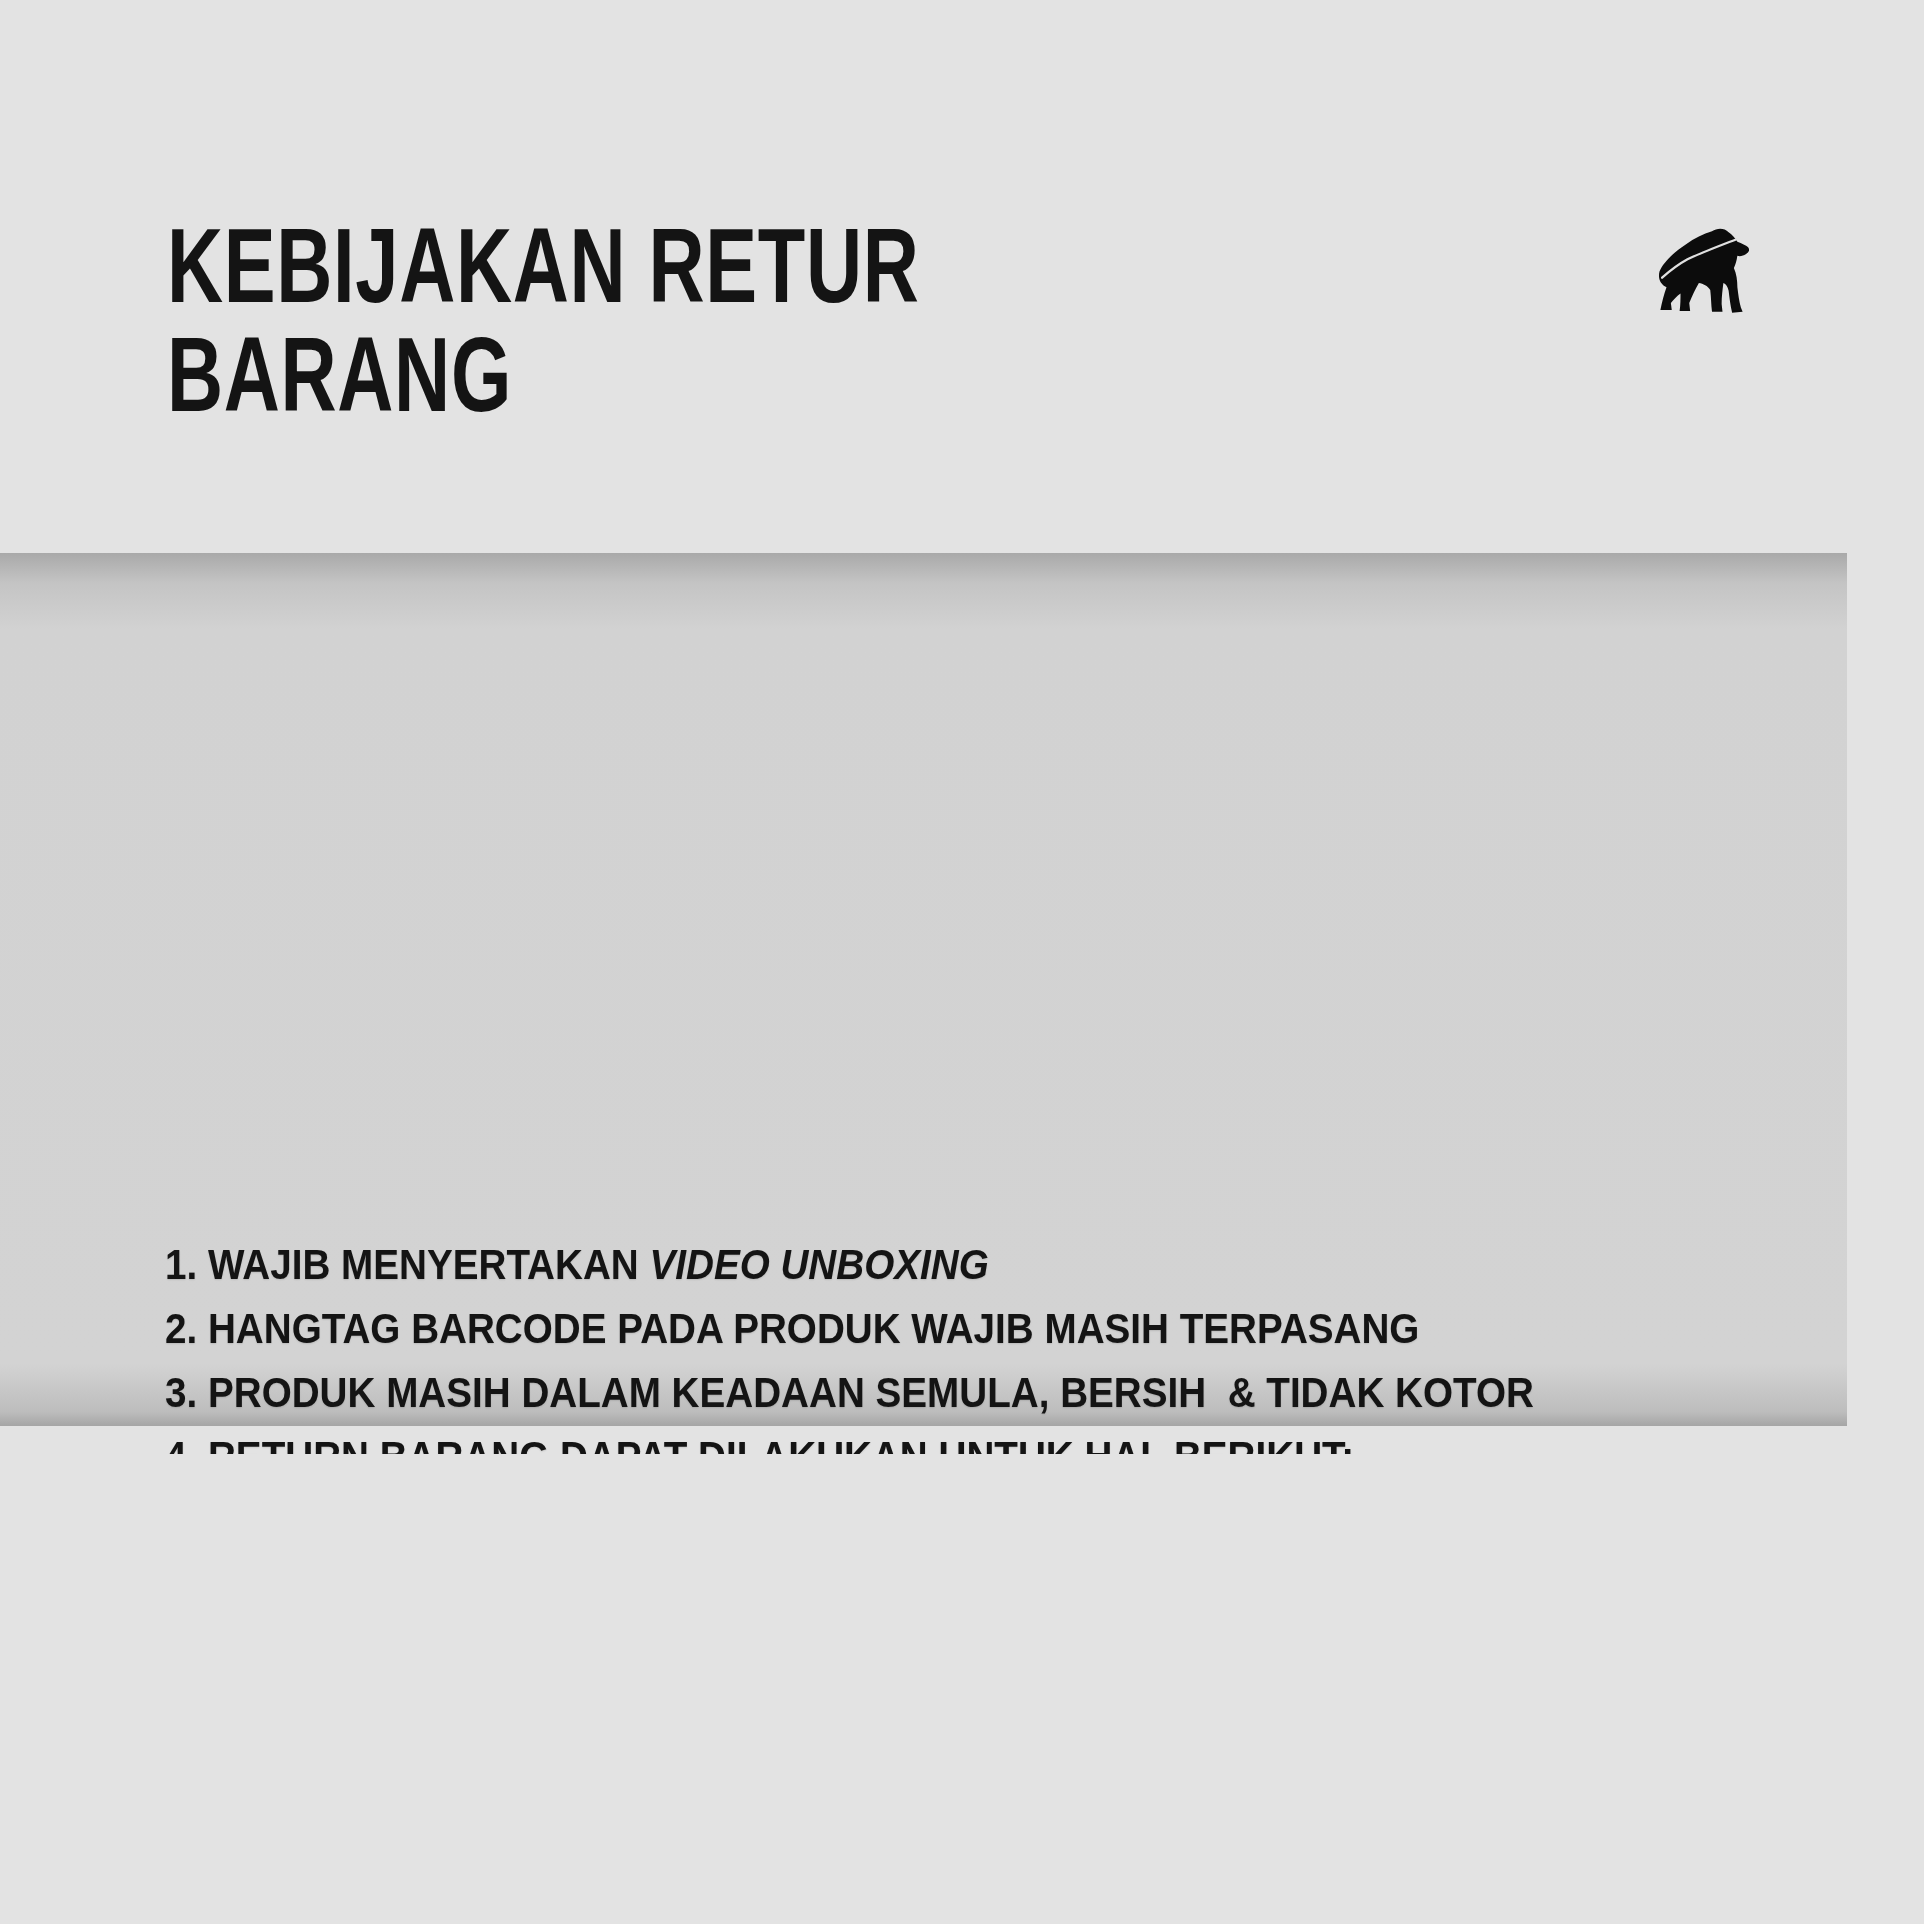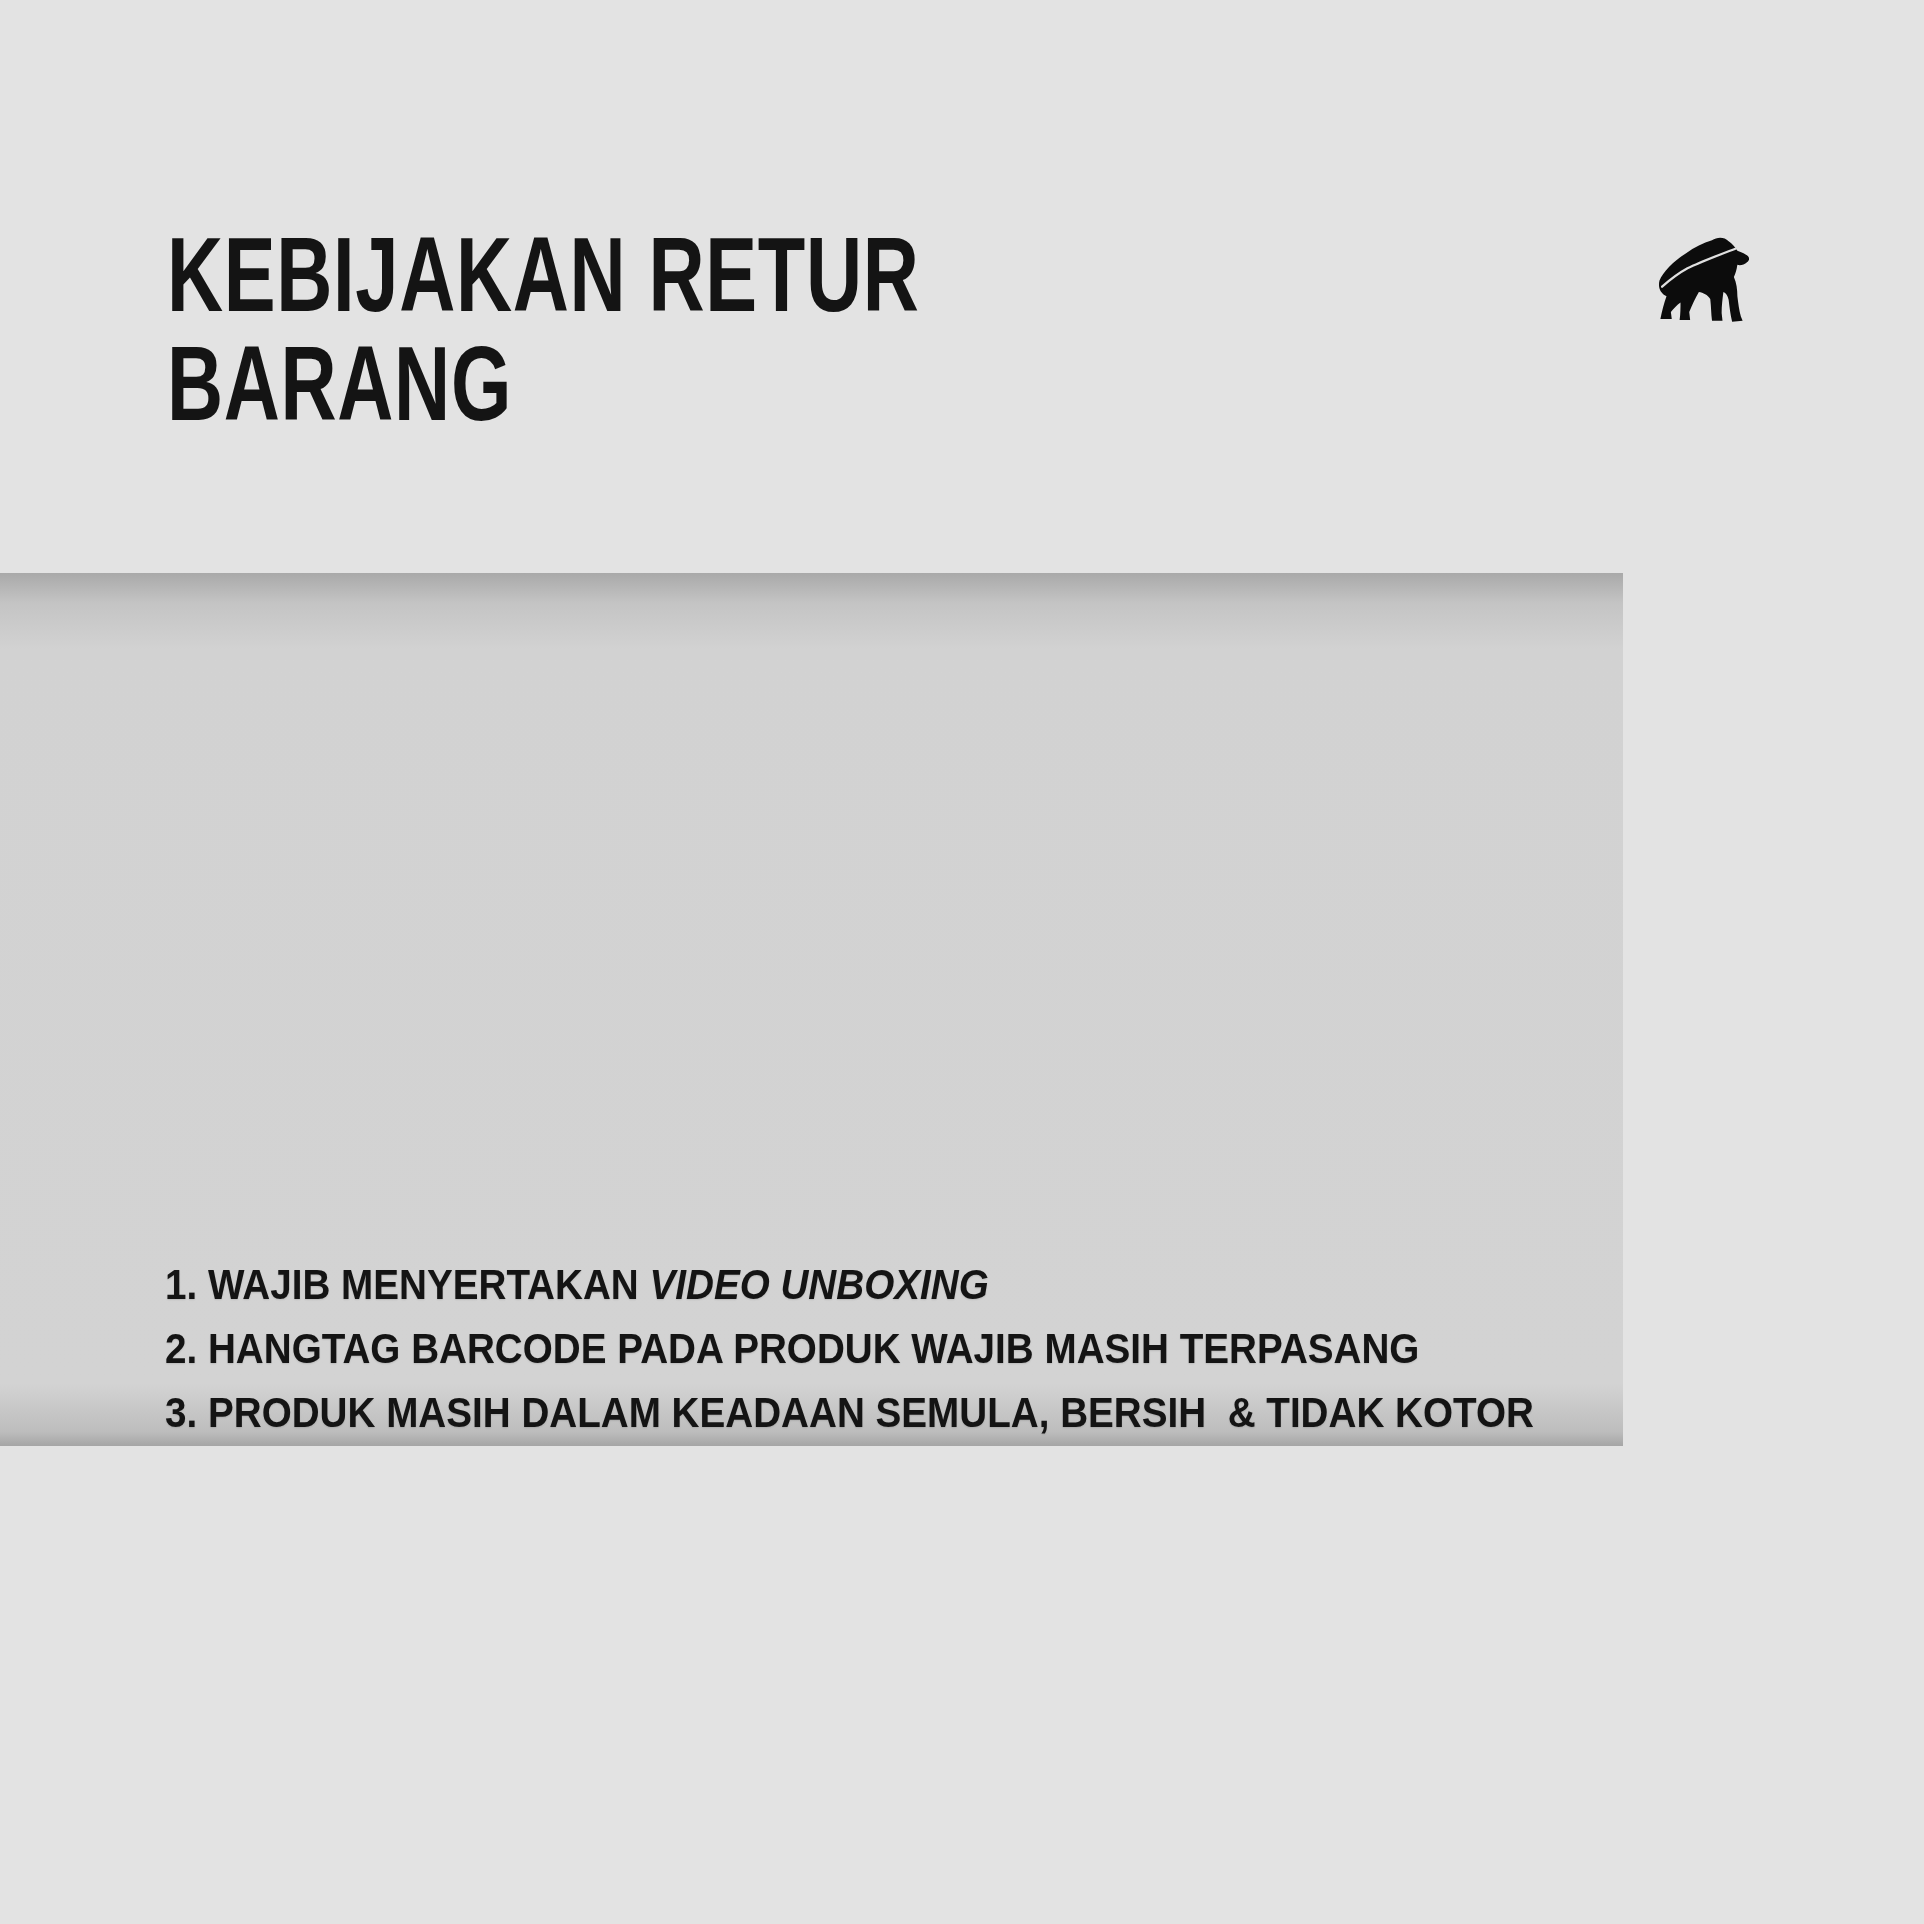--- a/index.html
+++ b/index.html
@@ -9,43 +9,43 @@
     overflow: hidden;
   }
   .canvas {
     position: relative;
     width: 1925px; height: 1925px;
     background: var(--panel-light, #e3e3e3);
   }
 
   
   .band-top {
-    position: absolute; left: 0; top: 12px;
+    position: absolute; left: 0; top: 3px;
     width: 1925px; height: 581px;
     background: var(--panel-light, #e3e3e3);
   }
   .page-title {
     position: absolute; left: 167px; top: 208px;
     font-weight: bold;
     font-size: 105px; line-height: 109px;
     letter-spacing: 0.9px;
     color: var(--text, #141414);
     transform: scaleX(0.74);
     transform-origin: left top;
     white-space: pre;
   }
   .logo {
     position: absolute; left: 1649px; top: 221px;
     width: 105px; height: 96px;
   }
 
   
   .band-middle {
-    position: absolute; left: 0; top: 573px;
-    width: 1623px; height: 873px;
+    position: absolute; left: 0; top: 553px;
+    width: 1847px; height: 873px;
     background: linear-gradient(
       to bottom,
       #a9a9a9 0px,
       #c4c4c4 30px,
       #d2d2d2 76px,
       #d3d3d3 calc(100% - 62px),
       #bdbdbd calc(100% - 14.3px),
       #a5a5a5 100%
     );
   }

